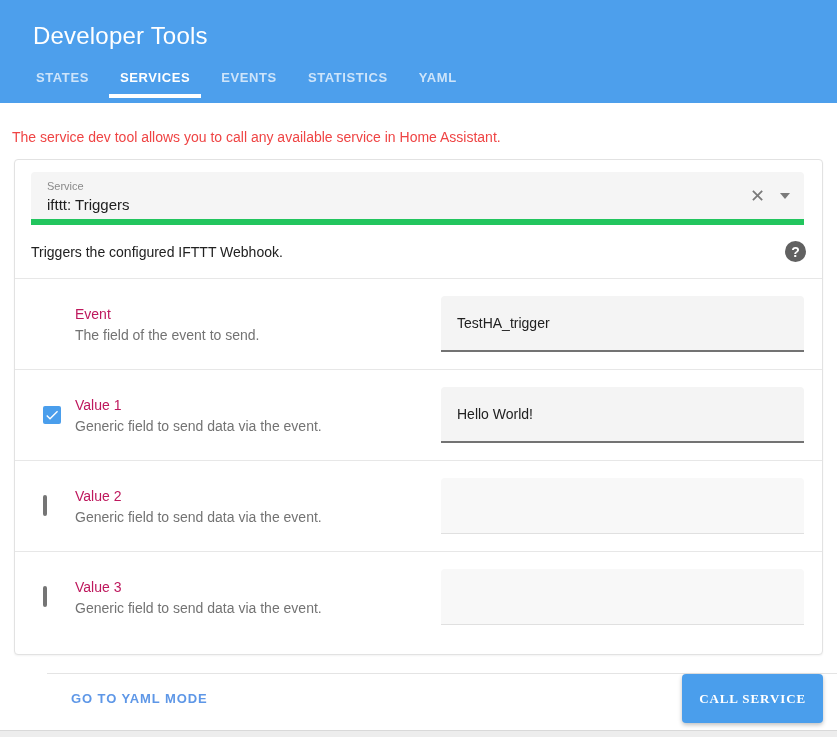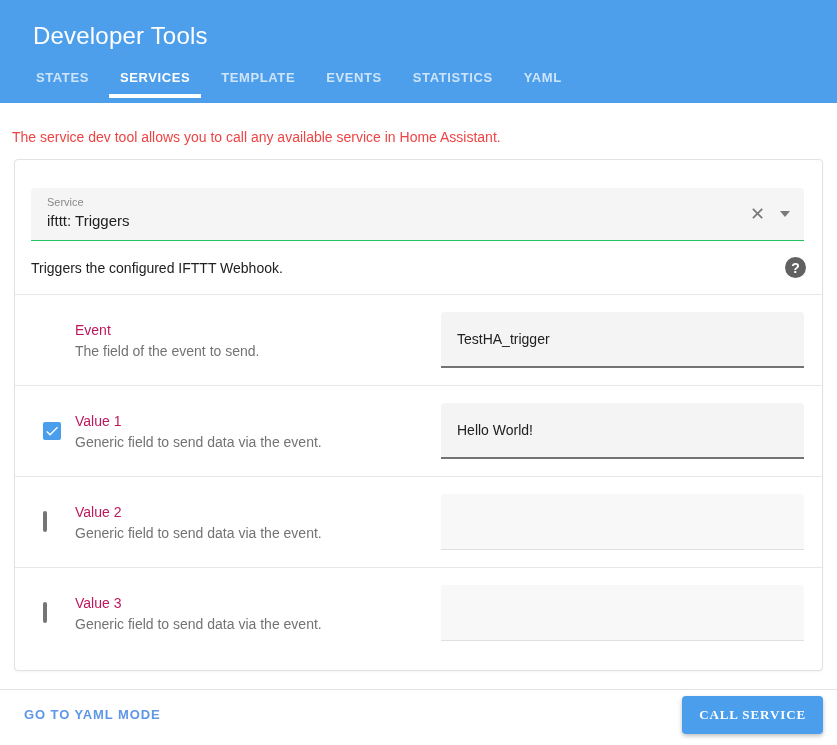--- a/index.html
+++ b/index.html
@@ -15,22 +15,22 @@
   .tab.active { color:#fff; }
   .tab.active::after { content:""; position:absolute; left:0; right:0; bottom:0; height:4px; background:#fff; }
 
   
   .intro { font-size:14px; color:#ef4444; padding:26px 8px 14px 12px; }
 
   
   .card { margin:0 14px; background:#fff; border:1px solid #e2e2e2; border-radius:4px;
     box-shadow:0 1px 2px rgba(0,0,0,.05); }
 
-  .service-box { position:relative; margin:28px 18px 0 16px; height:53px; background:#f5f5f5;
-    border-radius:4px 4px 0 0; border-bottom:1px solid #22c55e; padding:8px 70px 0 16px; cursor:text; }
+  .service-box { position:relative; margin:12px 18px 0 16px; height:53px; background:#f5f5f5;
+    border-radius:4px 4px 0 0; border-bottom:6px solid #22c55e; padding:8px 70px 0 16px; cursor:text; }
   .service-label { font-size:11px; color:#8a8a8a; }
   .service-value { font-size:15px; color:#212121; margin-top:4px; }
   .service-icons { position:absolute; right:14px; top:0; height:100%; display:flex; align-items:center; gap:15px; }
   .clear-x { font-size:18px; color:#7a7a7a; line-height:1; cursor:pointer; font-weight:400; }
   .caret { width:0; height:0; border-left:5px solid transparent; border-right:5px solid transparent;
     border-top:6px solid #7a7a7a; cursor:pointer; }
 
   .desc-row { display:flex; justify-content:space-between; align-items:center; padding:16px 16px 16px 16px; }
   .desc-text { font-size:14px; color:#212121; }
   .help-circle { width:21px; height:21px; border-radius:50%; background:#616161; color:#fff;
@@ -51,38 +51,37 @@
 
   .text-field { width:363px; height:56px; flex:none; border-radius:4px 4px 0 0; padding:0 16px;
     display:flex; align-items:center; font-size:14px; color:#212121; cursor:text; }
   .text-field.filled { background:#f4f4f4; border-bottom:2px solid #737373; }
   .text-field.empty { background:#f8f8f8; border-bottom:1px solid #e0e0e0; }
 
   .card-bottom-pad { height:12px; }
 
   
   .footer { margin-top:18px; border-top:1px solid #e4e4e4; height:50px;
-    display:flex; align-items:center; justify-content:space-between; padding:0 14px 0 24px; background:#fff; }
+    display:flex; justify-content:space-between; padding:0 14px 0 24px; background:#fff;margin-left:47px; }
   .yaml-btn { color:#5e97e7; font-size:13px; font-weight:700; letter-spacing:.9px; cursor:pointer;
     background:none; border:none; font-family:inherit; }
   .call-btn { background:#4a9eec; color:#fff; border:none; border-radius:4px; padding:11px 17px;
     font-size:13px; font-weight:700; letter-spacing:.9px; cursor:pointer; font-family:Liberation Serif, serif;
     box-shadow:0 2px 4px rgba(0,0,0,.25); }
 
   .bottom-strip { height:7px; background:#ededed; border-top:1px solid #d9d9d9; margin-top:7px; }
 </style>
 </head>
 <body>
 
 <header class="app-header">
   <div class="app-title">Developer Tools</div>
   <nav class="tabs">
     <div class="tab">STATES</div>
     <div class="tab active">SERVICES</div>
-    <div class="tab">TEMPLATE</div>
     <div class="tab">EVENTS</div>
     <div class="tab">STATISTICS</div>
     <div class="tab">YAML</div>
   </nav>
 </header>
 
 <p class="intro">The service dev tool allows you to call any available service in Home Assistant.</p>
 
 <section class="card">
 

